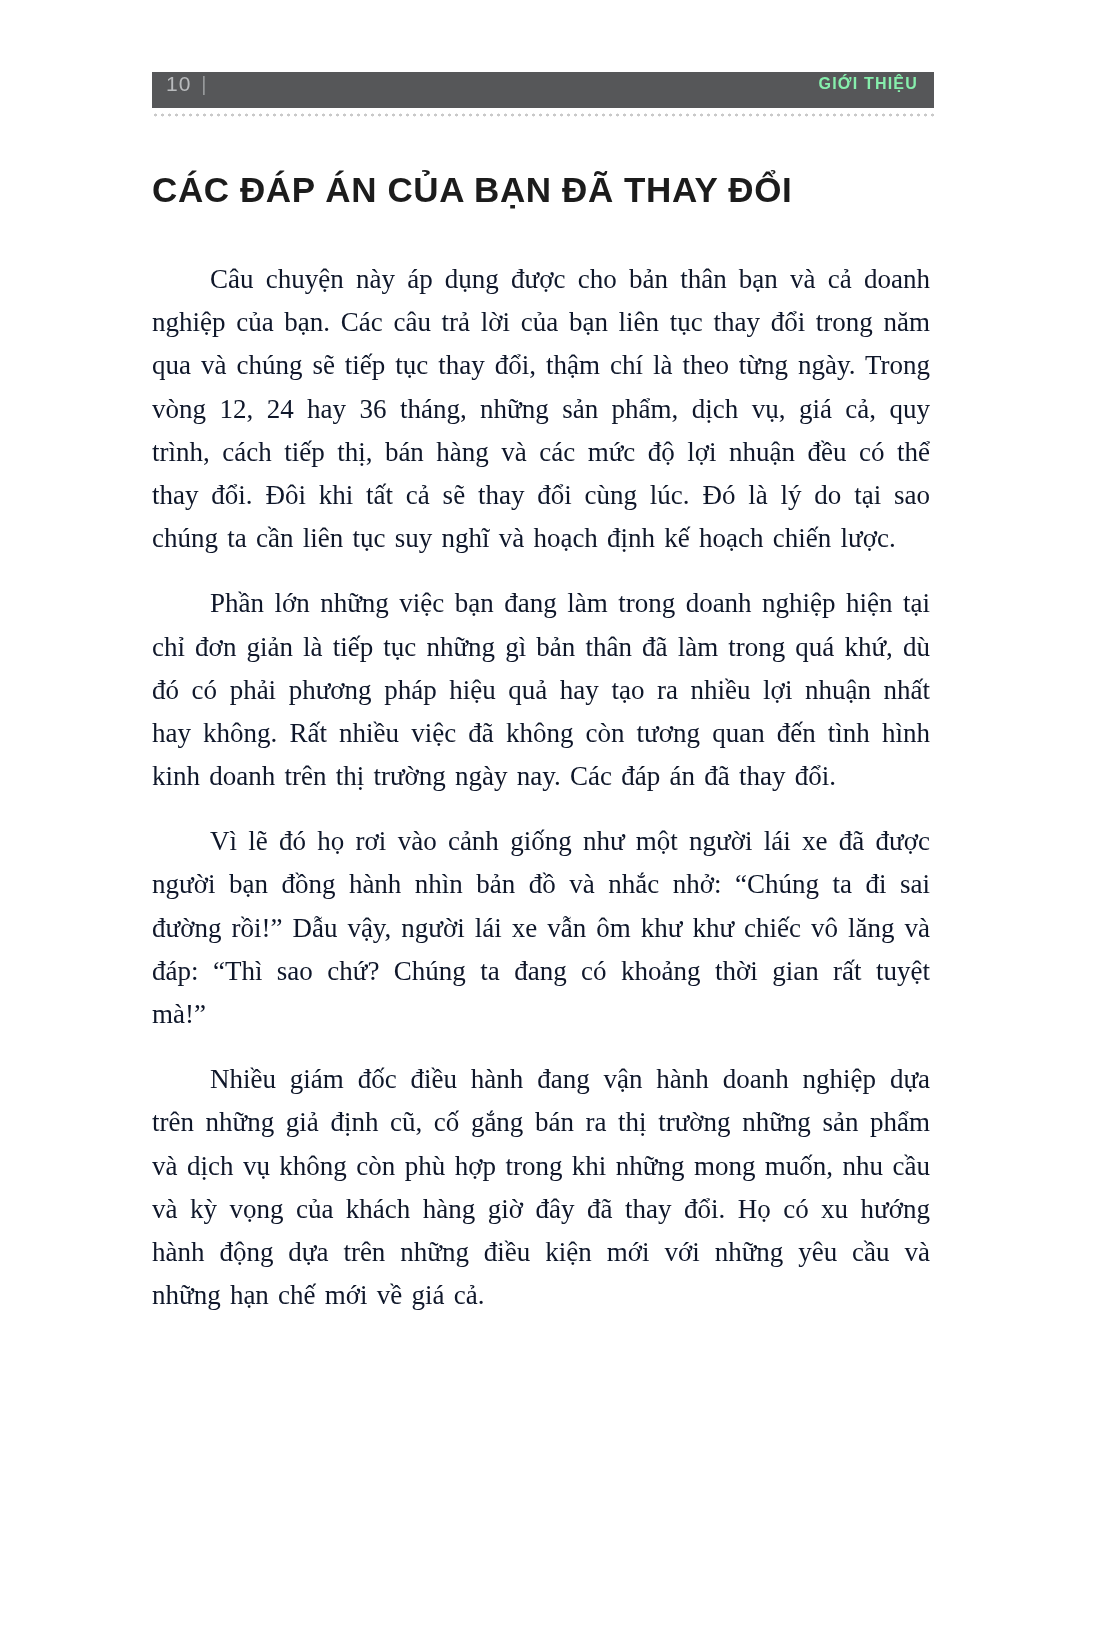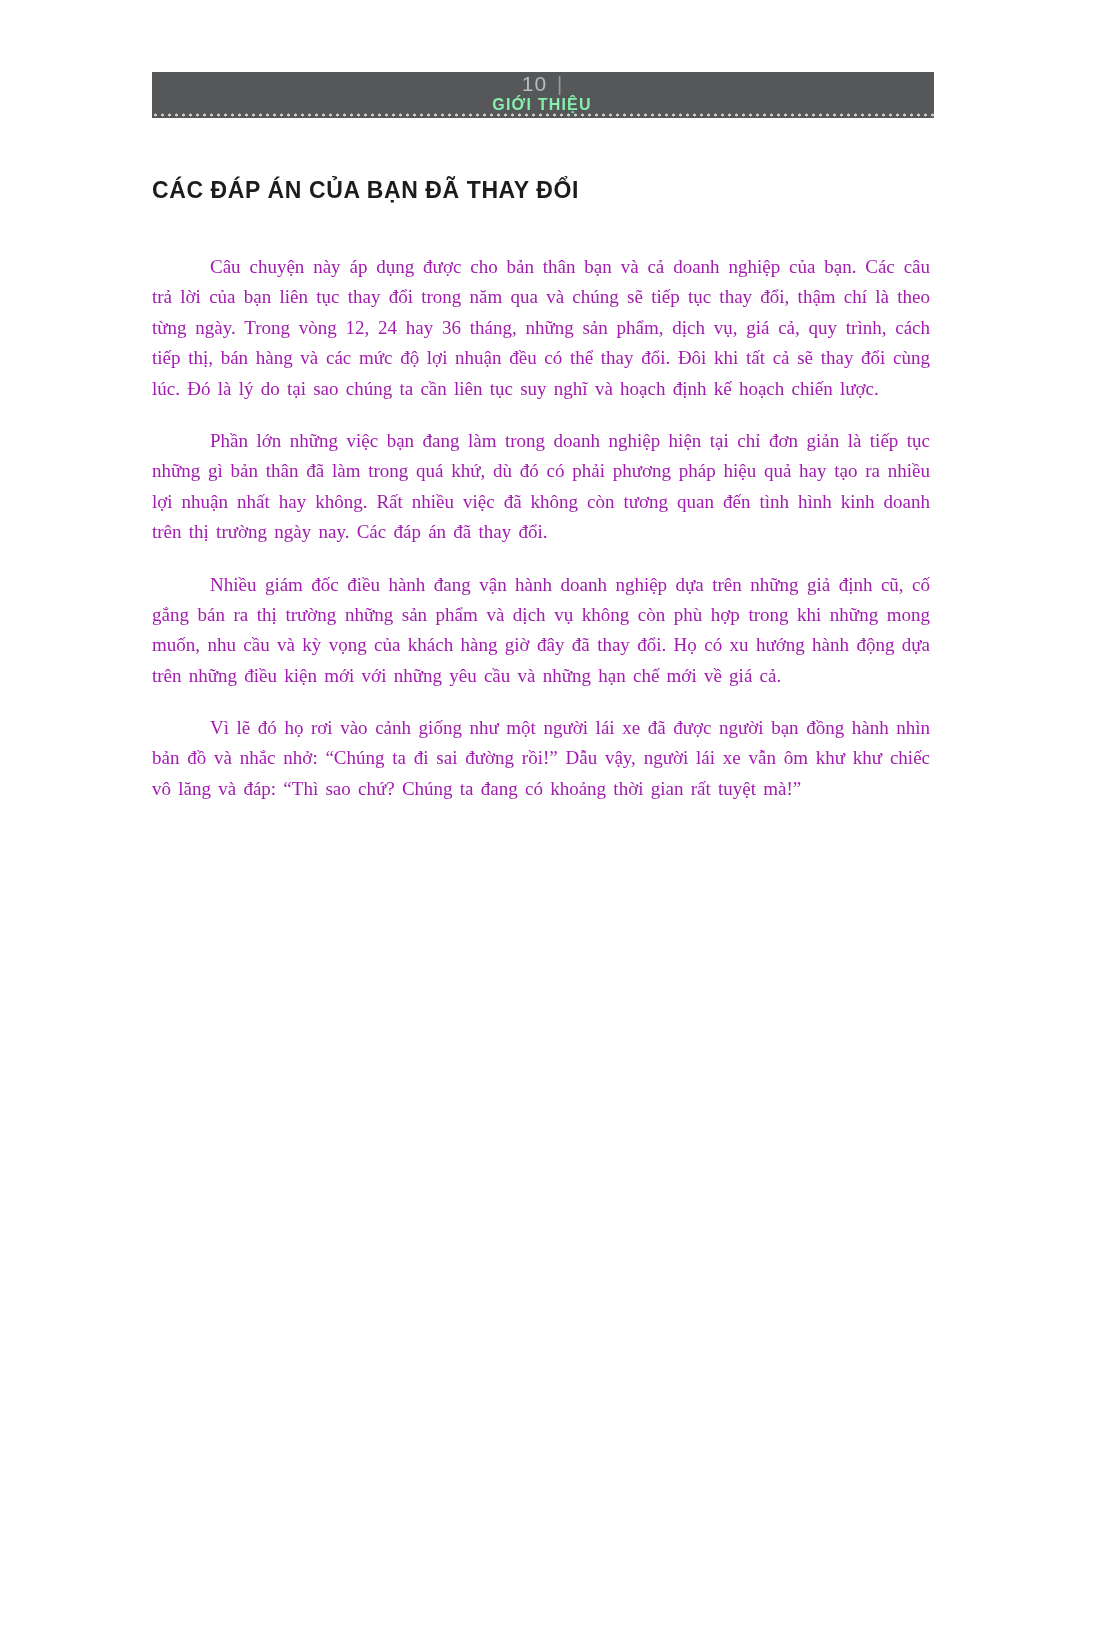--- a/index.html
+++ b/index.html
@@ -13,29 +13,28 @@
     height: 1646px;
     background: #ffffff;
     overflow: hidden;
   }
   
   .page-header {
     position: absolute;
     top: 72px;
     left: 152px;
     width: 782px;
-    height: 46px;
+    height: 36px;
     background: #565759;
     display: flex;
     align-items: center;
     justify-content: space-between;
     padding: 0 16px 12px 14px;
     box-sizing: border-box;
     font-family: "Liberation Sans", sans-serif;
-    flex-direction: column;
   }
   .page-num-wrap {
     display: flex;
     align-items: center;
     gap: 10px;
   }
   .page-num {
     color: #b9bbbd;
     font-size: 21px;
     letter-spacing: 1px;
@@ -63,31 +62,31 @@
   }
   
   .content {
     position: absolute;
     top: 160px;
     left: 152px;
     width: 778px;
   }
   .chapter-heading {
     font-family: "Liberation Sans", "DejaVu Sans", sans-serif;
-    font-size: 23px;
+    font-size: 35px;
     font-weight: bold;
     letter-spacing: 0.6px;
     color: #1c1c1c;
-    margin: 17px 0 48px 0;
+    margin: 10px 0 48px 0;
   }
   .body-paragraph {
     font-family: "Liberation Serif", "DejaVu Serif", serif;
-    font-size: 19px;
+    font-size: 27px;
     line-height: 1.6;
-    color: #a21caf;
+    color: #0f172a;
     text-align: justify;
     text-indent: 58px;
     word-spacing: 2.5px;
     margin: 0 0 22px 0;
   }
 </style>
 </head>
 <body>
 
 <div class="page">
@@ -102,18 +101,18 @@
 
   <div class="perforation"></div>
 
   <main class="content">
     <h1 class="chapter-heading">CÁC ĐÁP ÁN CỦA BẠN ĐÃ THAY ĐỔI</h1>
 
     <p class="body-paragraph">Câu chuyện này áp dụng được cho bản thân bạn và cả doanh nghiệp của bạn. Các câu trả lời của bạn liên tục thay đổi trong năm qua và chúng sẽ tiếp tục thay đổi, thậm chí là theo từng ngày. Trong vòng 12, 24 hay 36 tháng, những sản phẩm, dịch vụ, giá cả, quy trình, cách tiếp thị, bán hàng và các mức độ lợi nhuận đều có thể thay đổi. Đôi khi tất cả sẽ thay đổi cùng lúc. Đó là lý do tại sao chúng ta cần liên tục suy nghĩ và hoạch định kế hoạch chiến lược.</p>
 
     <p class="body-paragraph">Phần lớn những việc bạn đang làm trong doanh nghiệp hiện tại chỉ đơn giản là tiếp tục những gì bản thân đã làm trong quá khứ, dù đó có phải phương pháp hiệu quả hay tạo ra nhiều lợi nhuận nhất hay không. Rất nhiều việc đã không còn tương quan đến tình hình kinh doanh trên thị trường ngày nay. Các đáp án đã thay đổi.</p>
 
+    <p class="body-paragraph">Vì lẽ đó họ rơi vào cảnh giống như một người lái xe đã được người bạn đồng hành nhìn bản đồ và nhắc nhở: “Chúng ta đi sai đường rồi!” Dẫu vậy, người lái xe vẫn ôm khư khư chiếc vô lăng và đáp: “Thì sao chứ? Chúng ta đang có khoảng thời gian rất tuyệt mà!”</p>
+
     <p class="body-paragraph">Nhiều giám đốc điều hành đang vận hành doanh nghiệp dựa trên những giả định cũ, cố gắng bán ra thị trường những sản phẩm và dịch vụ không còn phù hợp trong khi những mong muốn, nhu cầu và kỳ vọng của khách hàng giờ đây đã thay đổi. Họ có xu hướng hành động dựa trên những điều kiện mới với những yêu cầu và những hạn chế mới về giá cả.</p>
-
-    <p class="body-paragraph">Vì lẽ đó họ rơi vào cảnh giống như một người lái xe đã được người bạn đồng hành nhìn bản đồ và nhắc nhở: “Chúng ta đi sai đường rồi!” Dẫu vậy, người lái xe vẫn ôm khư khư chiếc vô lăng và đáp: “Thì sao chứ? Chúng ta đang có khoảng thời gian rất tuyệt mà!”</p>
   </main>
 
 </div>
 
 </body></html>

